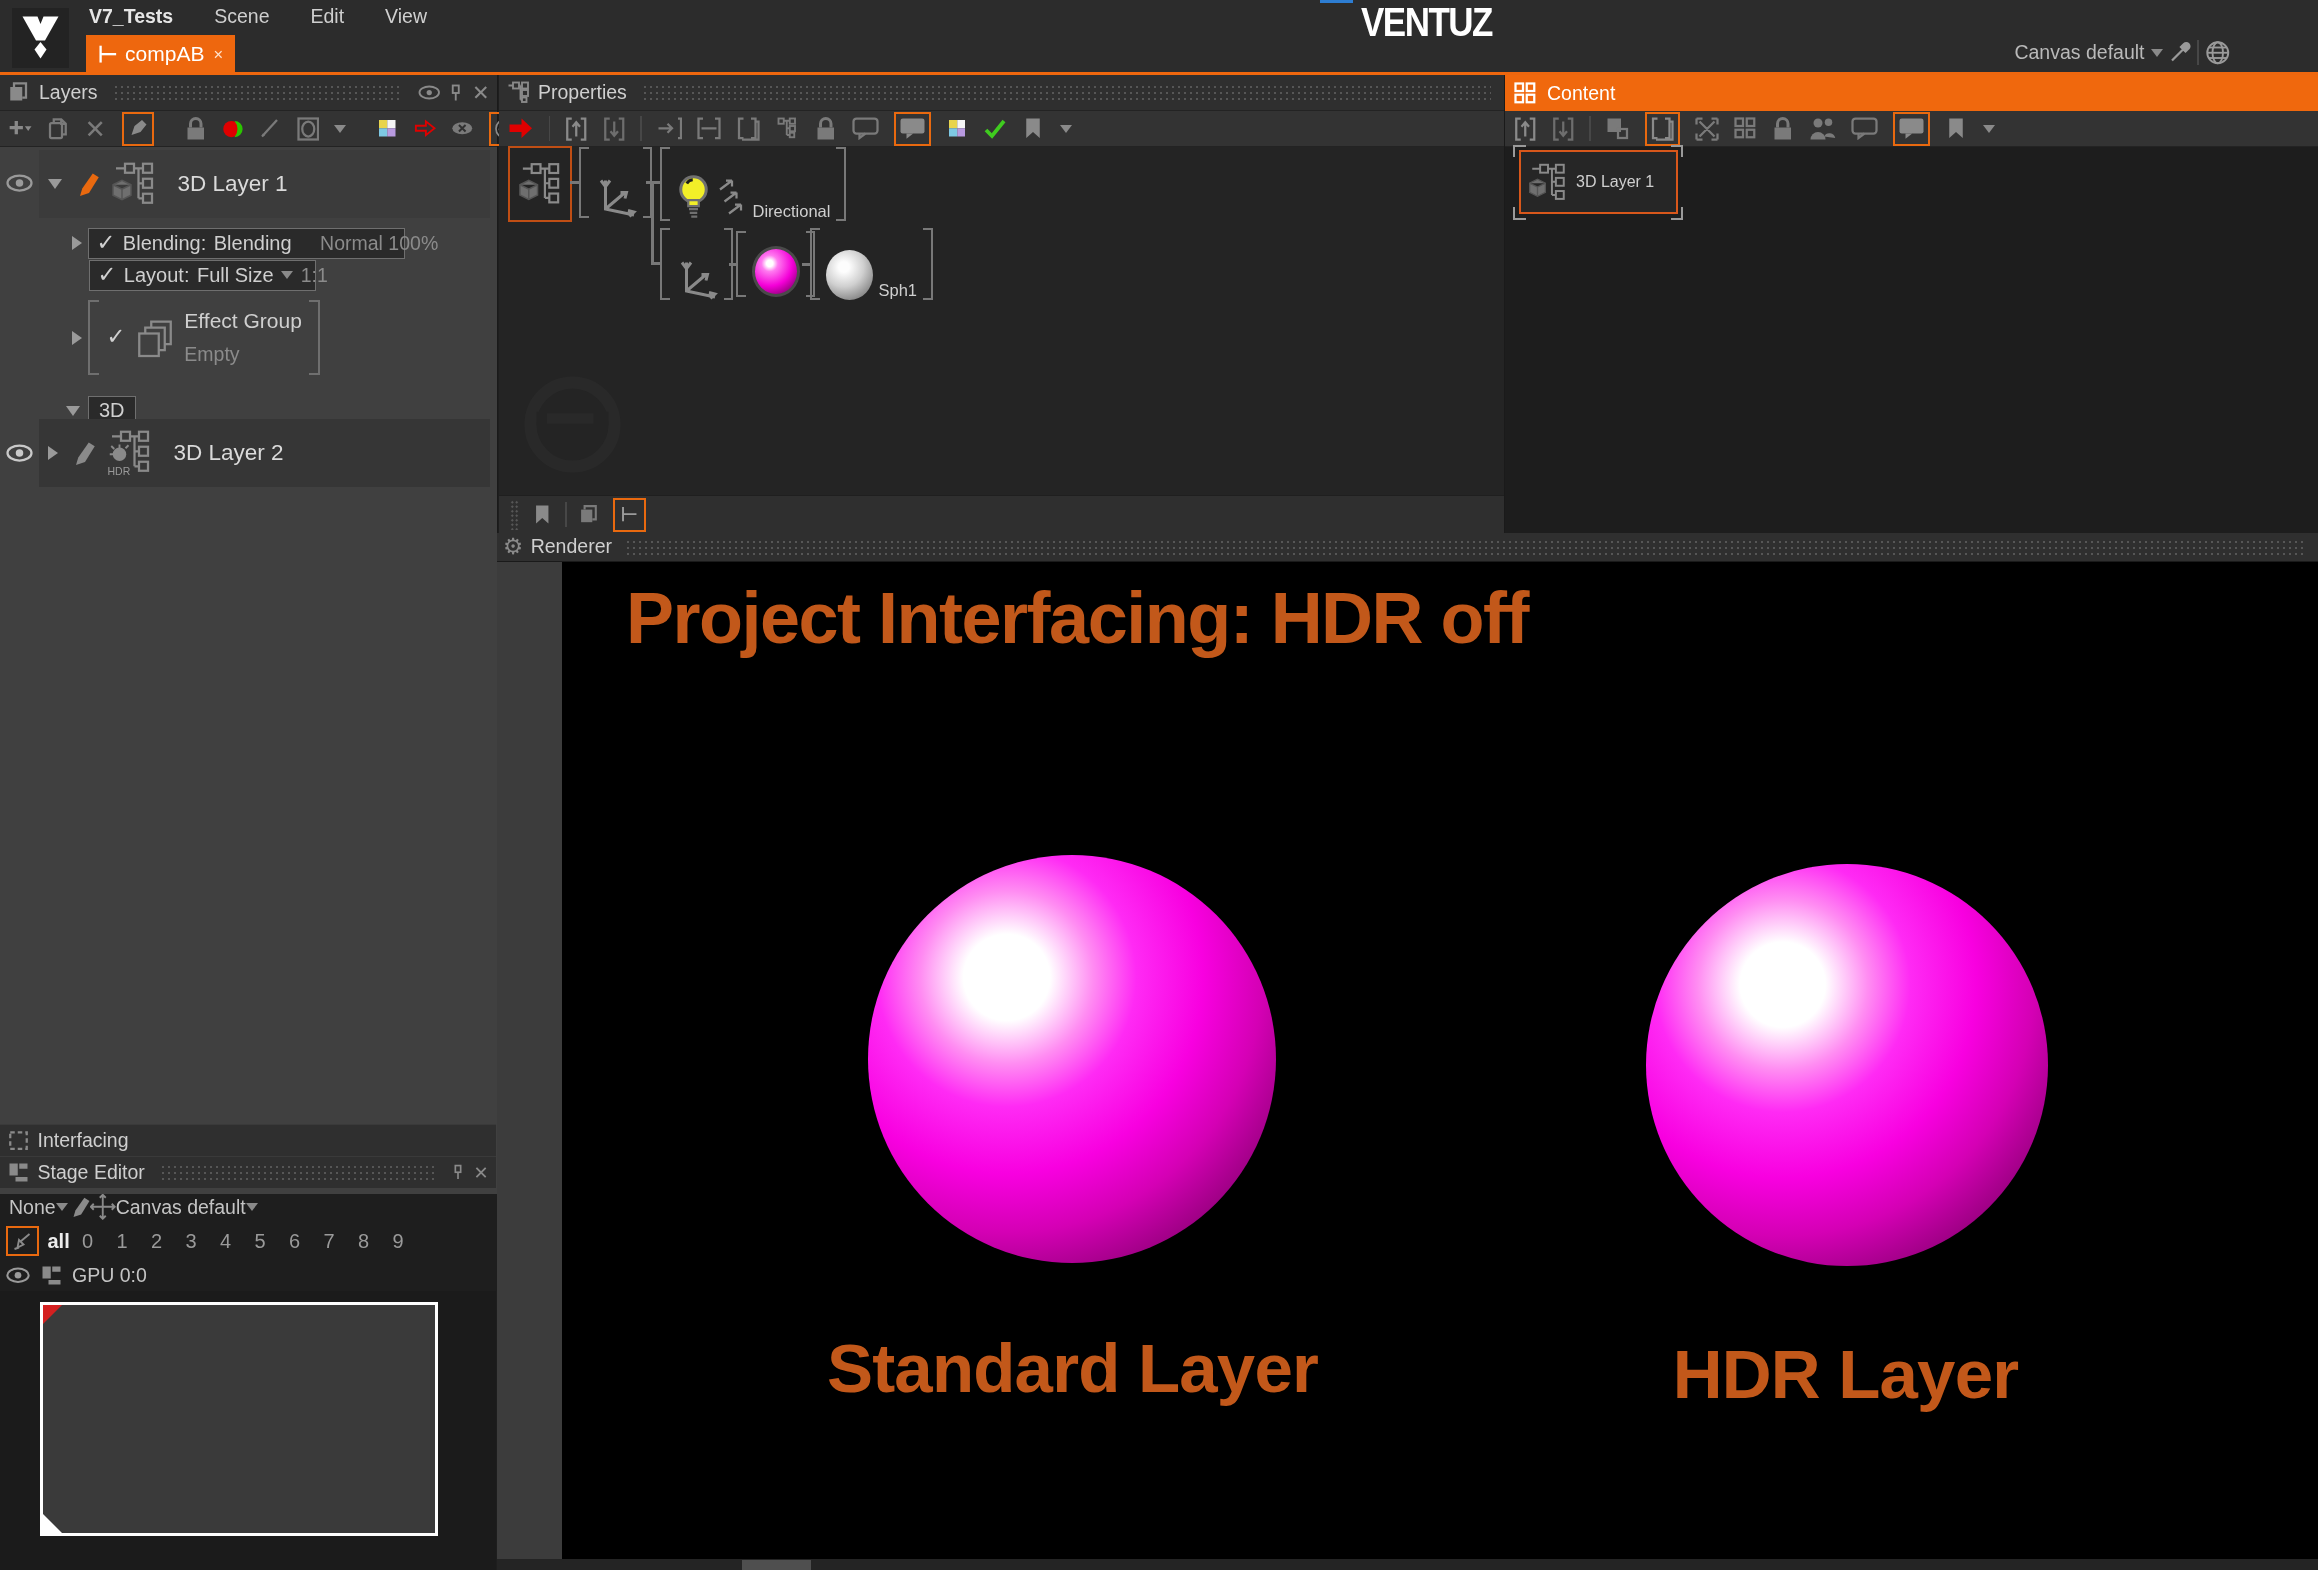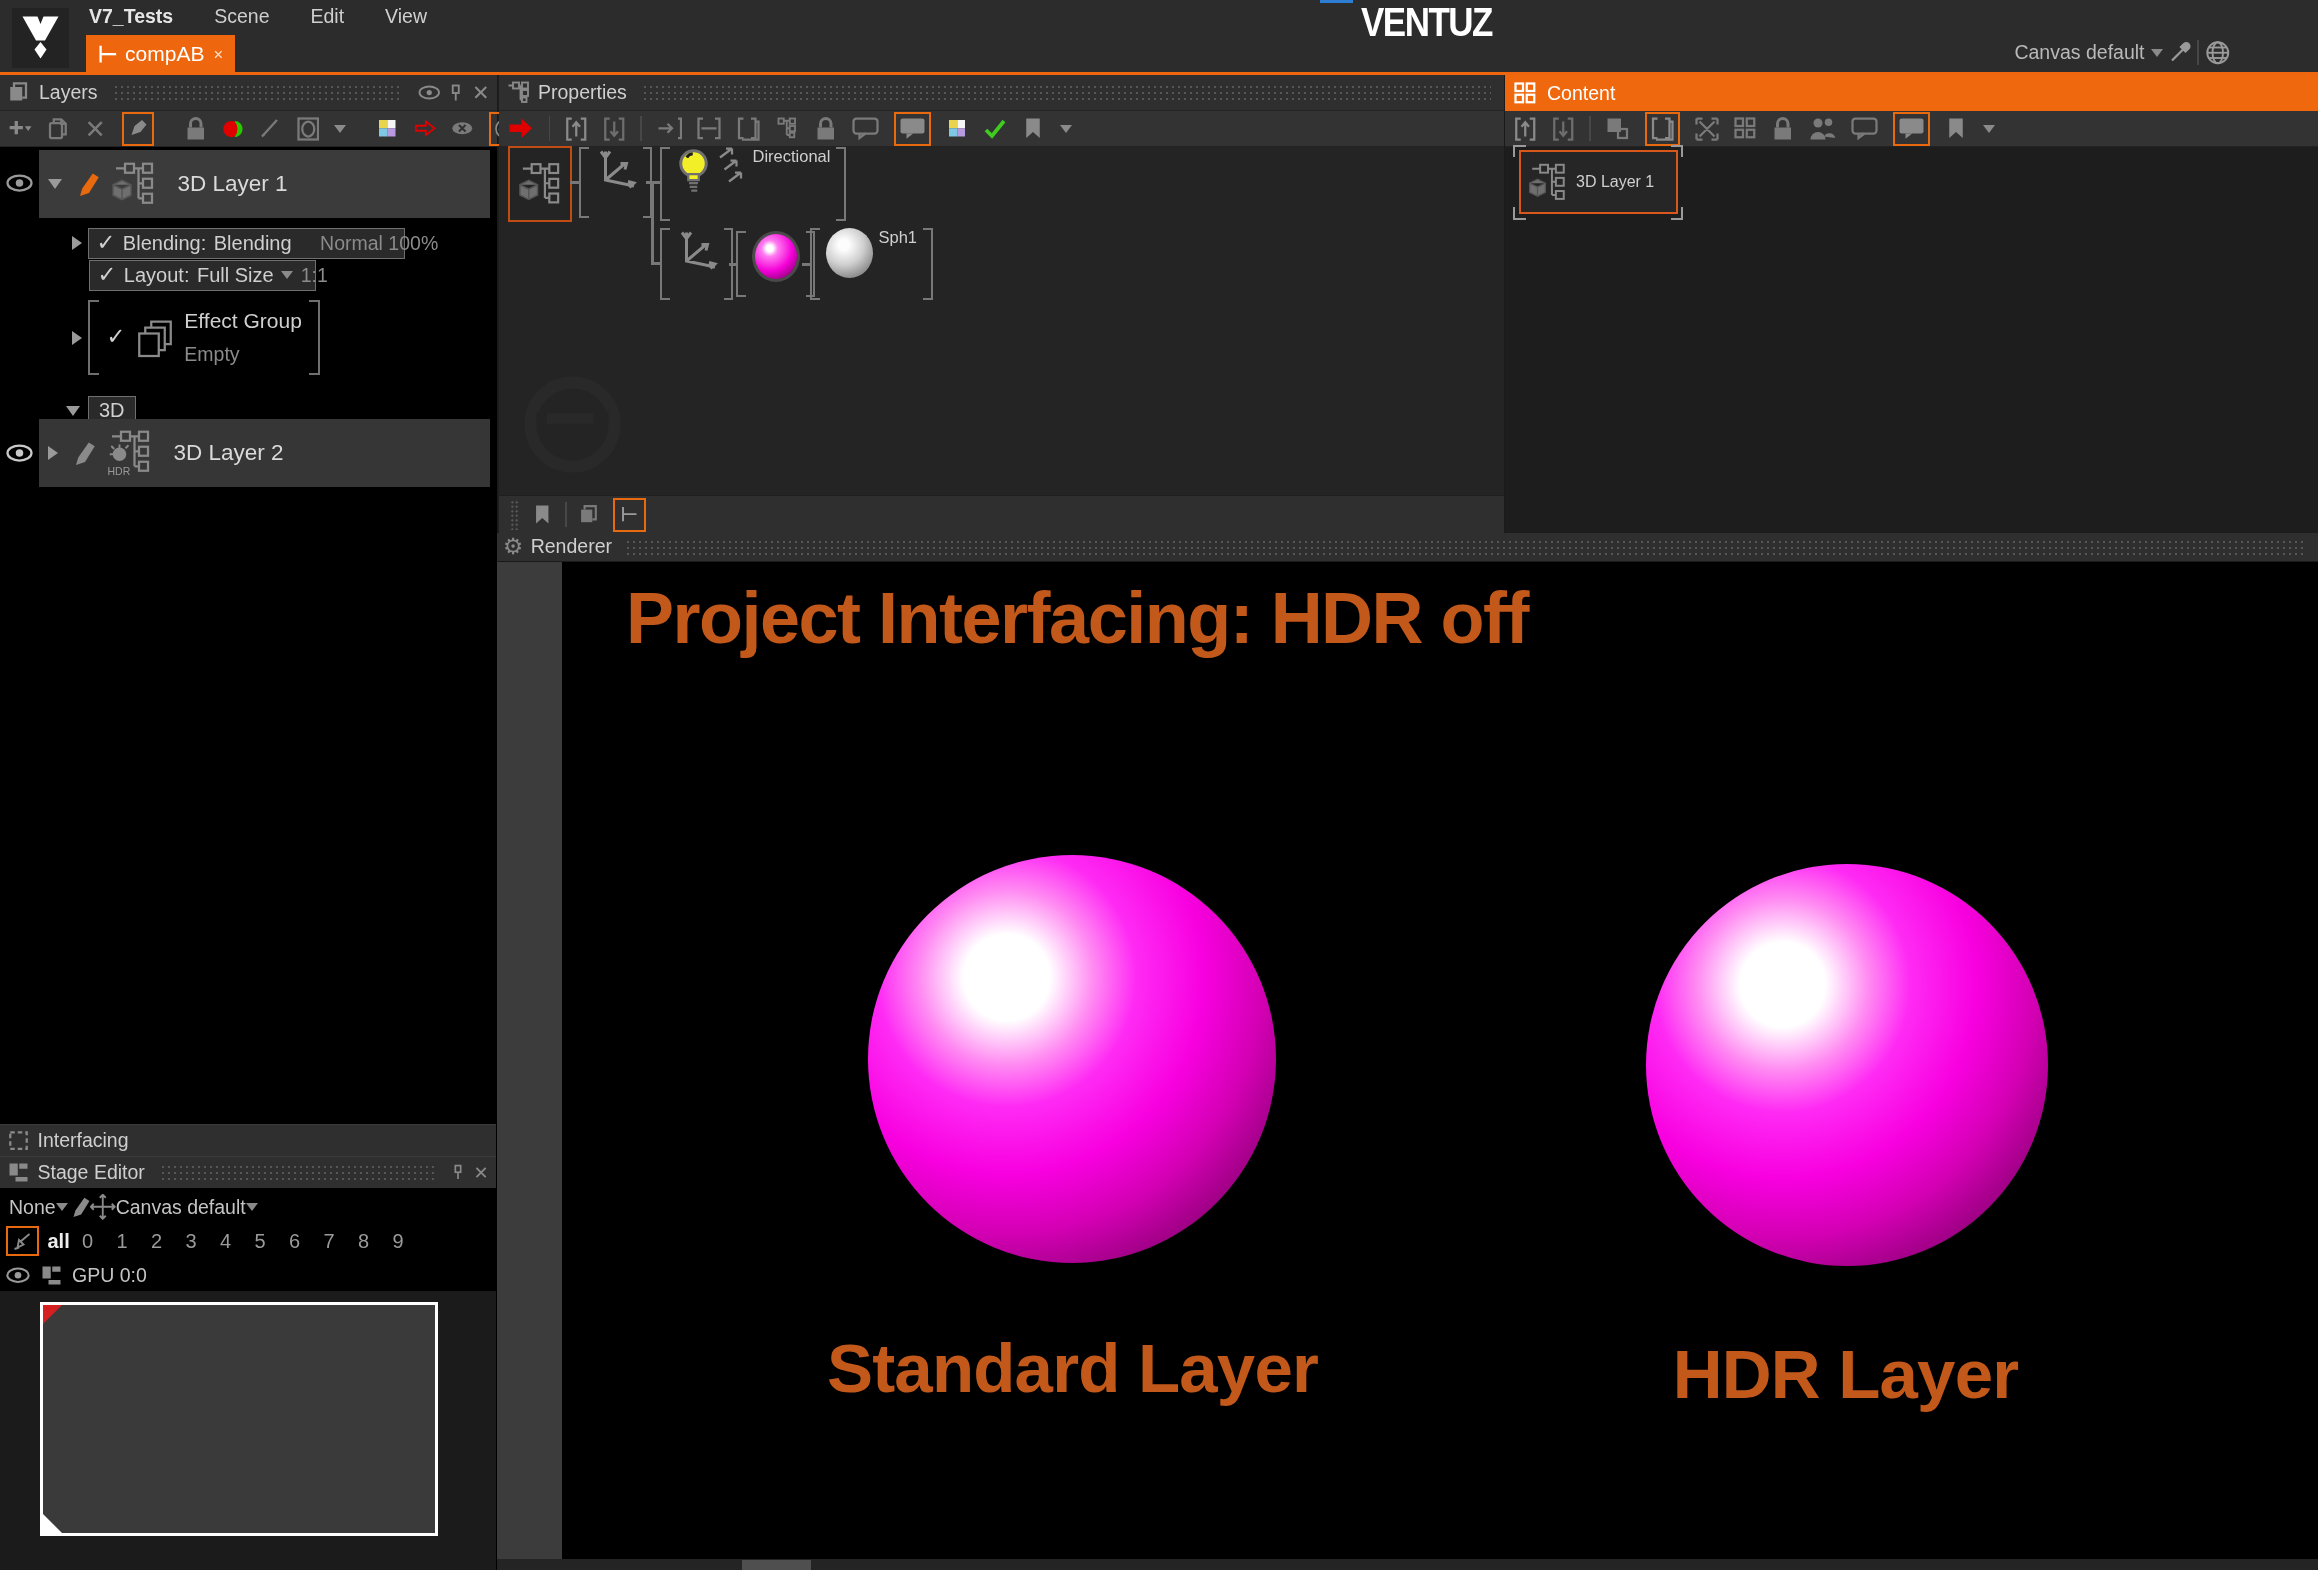--- a/index.html
+++ b/index.html
@@ -34,21 +34,21 @@
            border-bottom:0.8px solid #232323}
   .tbtn{display:inline-flex;align-items:center;justify-content:center;min-width:22.5px;height:27px}
   .obox{border:2.3px solid #e9690f;padding:1.5px 3px}
   .tdiv{width:1.5px;height:25.5px;background:#474747}
   .tri-up{width:0;height:0;border-left:8.3px solid transparent;border-right:8.3px solid transparent;border-bottom:12px solid #8a8a8a}
   .tri-dn-s{width:0;height:0;border-left:6px solid transparent;border-right:6px solid transparent;border-top:8.3px solid #8a8a8a}
   .tri-rt{width:0;height:0;border-top:7.5px solid transparent;border-bottom:7.5px solid transparent;border-left:10.5px solid #9a9a9a}
   .tri-dn{width:0;height:0;border-left:7.5px solid transparent;border-right:7.5px solid transparent;border-top:10.5px solid #9a9a9a}
 
   
-  #layers-panel{left:0;top:75px;width:497px;height:1495px;background:#000000;border-right:1.5px solid #1a1a1a}
+  #layers-panel{left:0;top:75px;width:497px;height:1119px;background:#404040;border-right:1.5px solid #1a1a1a}
   .lrow{position:absolute;display:flex;align-items:center}
   #row-layer1{left:39px;top:75px;width:451px;height:68px;background:#3b3b3b}
   #row-layer2{left:39px;top:344px;width:451px;height:68px;background:#363636}
   .layer-label{font-size:22.5px;color:#dadada;margin-left:19.5px}
   .boxed{border:1.5px solid #6f6f6f;display:flex;align-items:center;padding:1.5px 7.5px;gap:7.5px;background:#2a2a2a}
   .check{color:#d0d0d0;font-size:22.5px;line-height:1}
   .prop-txt{font-size:20px;color:#cfcfcf;white-space:nowrap}
   .prop-dim{font-size:19.5px;color:#8b8b8b;white-space:nowrap}
   .bracket-box{display:flex;align-items:stretch}
   .bracket-box .bl,.bracket-box .br{width:9px;border:2.3px solid #6f6f6f}
@@ -63,21 +63,21 @@
   .chan{font-size:20px;color:#9a9a9a;width:25.5px;}
   #stage-canvas{left:0;top:1216px;width:496px;height:279px;background:#1b1b1b}
   #stage-rect{left:40px;top:11.3px;width:392px;height:228px;background:#3a3a3a;border:3px solid #fff;position:absolute}
   #stage-rect .red-corner{position:absolute;left:0;top:0;width:0;height:0;
        border-top:19.5px solid #d42020;border-right:19.5px solid transparent}
   #stage-rect .white-corner{position:absolute;left:0;bottom:0;width:0;height:0;
        border-bottom:19.5px solid #fff;border-right:19.5px solid transparent}
 
   
   #hierarchy-panel{left:499px;top:75px;width:1005px;height:458px;background:#242424;border-right:1.5px solid #1a1a1a}
-  .node{position:absolute;display:flex;align-items:flex-start;gap:6px}
+  .node{position:absolute;display:flex;align-items:flex-end;gap:6px}
   .node .bl,.node .br{align-self:stretch;width:7.5px;border:2.3px solid #787878}
   .node .bl{border-right:none}.node .br{border-left:none}
   .wire{position:absolute;background:#787878}
   .node-label{font-size:16.5px;color:#cfcfcf;white-space:nowrap}
   #hier-bottombar{left:0;top:420px;width:1005px;height:38px;background:#2f2f2f;display:flex;
                   align-items:center;gap:12px;padding:0 10.5px;box-sizing:border-box;position:absolute;
                   border-top:0.8px solid #1f1f1f}
   .drag-dots{width:9px;height:30px;background-image:radial-gradient(#5a5a5a 1.1px,transparent 1.2px);
              background-size:4.5px 4.5px}
   .ball-magenta{width:42px;height:45px;border-radius:50%;border:3px solid #4a4a4a;

